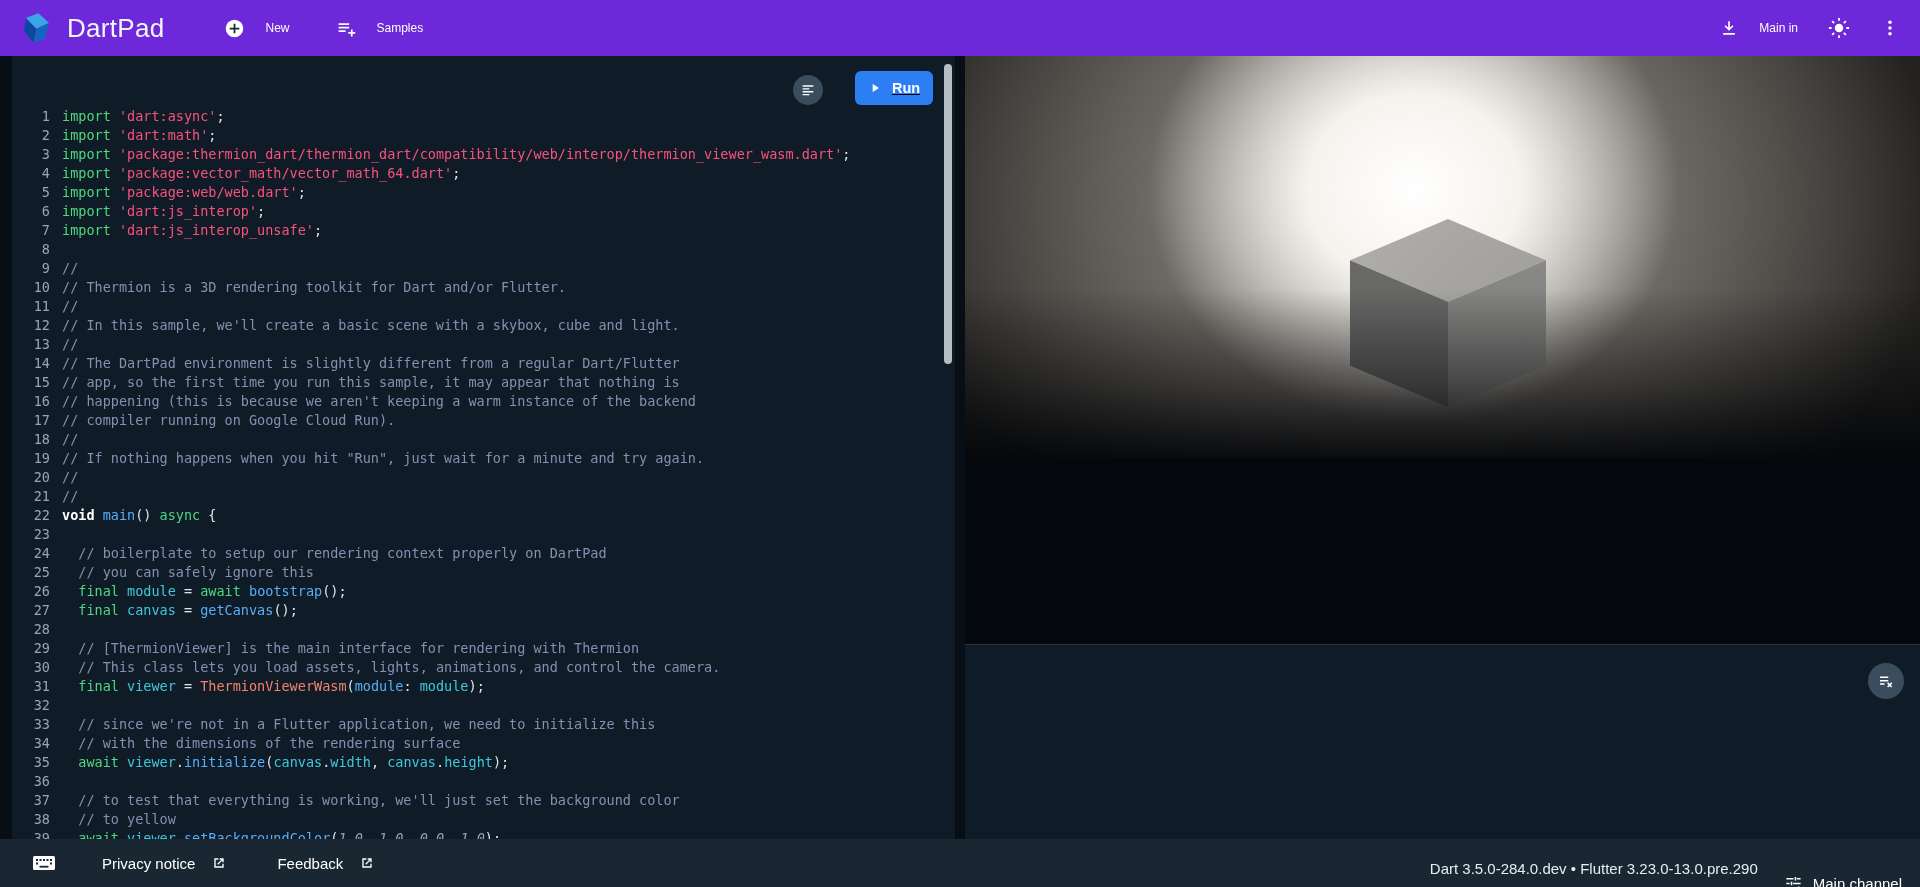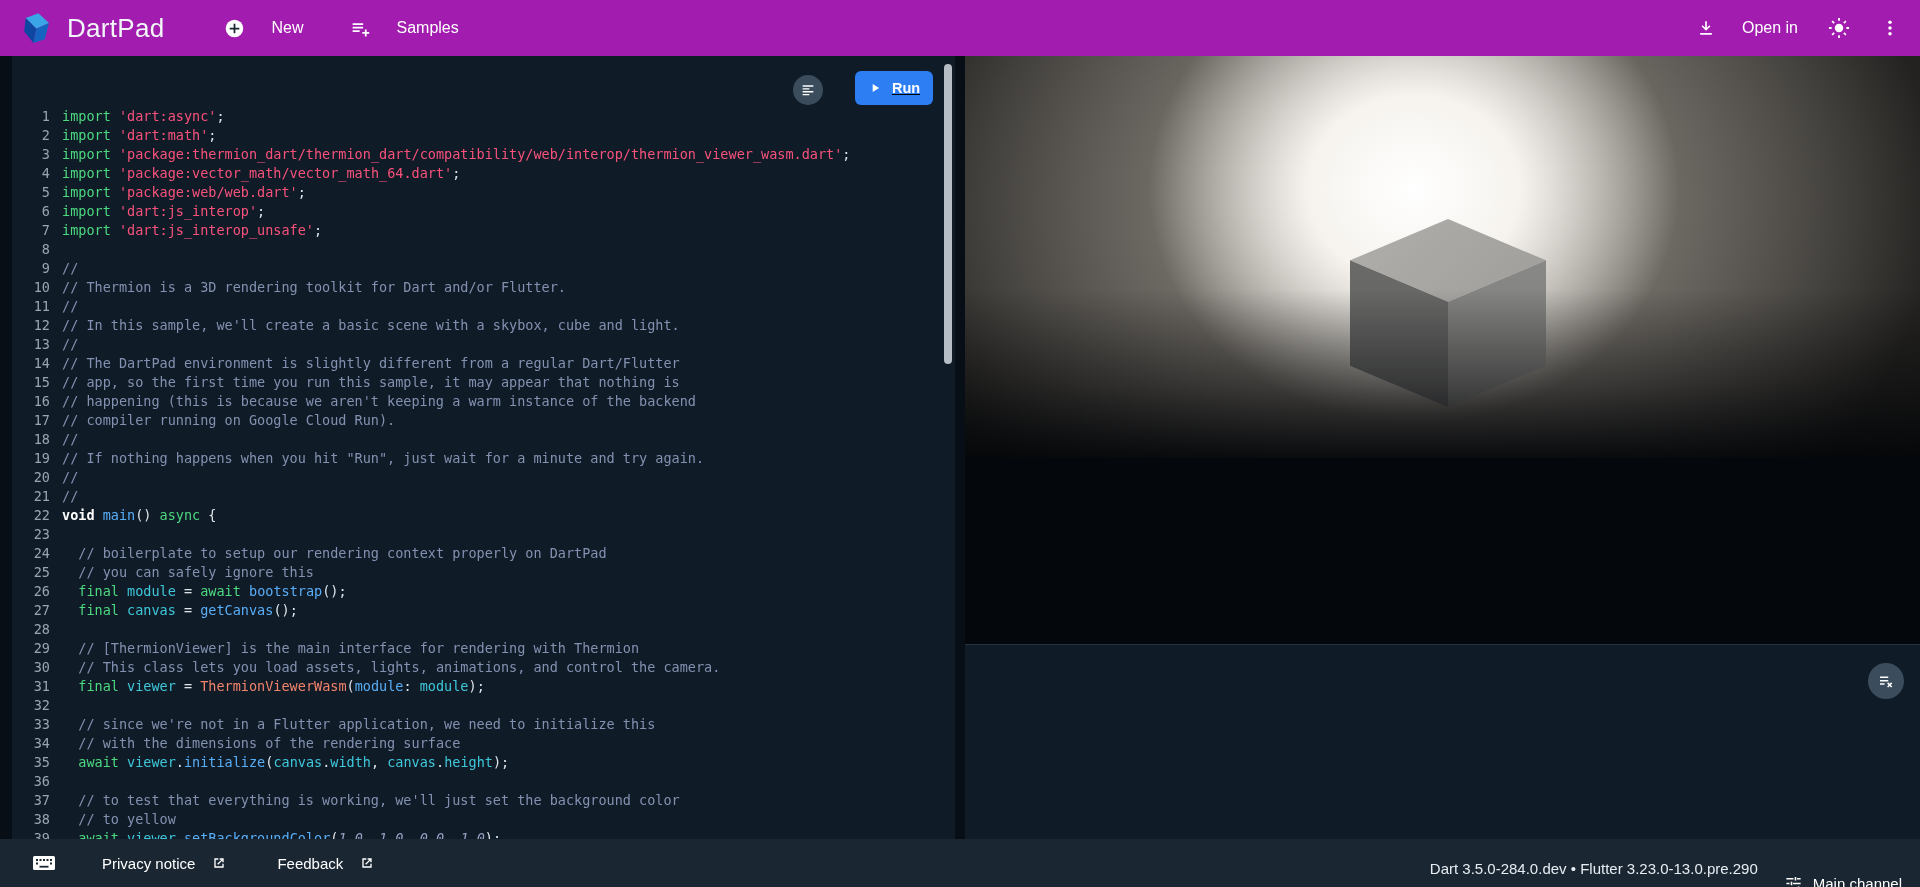--- a/index.html
+++ b/index.html
@@ -1,26 +1,26 @@
 <!DOCTYPE html>
 <html><head>
 <meta charset="utf-8">
 <style>
   * { margin:0; padding:0; box-sizing:border-box; }
   html,body { width:1920px; height:887px; overflow:hidden; background:#070e16;
               font-family:"Liberation Sans", sans-serif; }
 
   
-  .header { position:absolute; top:0; left:0; right:0; height:56px; background:#a21caf;
+  .header { position:absolute; top:0; left:0; right:0; height:56px; background:#6d28d9;
             display:flex; align-items:center; padding:0 20px; }
   .brand { display:flex; align-items:center; gap:13px; }
   .brand-title { color:#f2f6f9; font-size:26px; font-weight:400; letter-spacing:.3px; }
   .hnav { display:flex; align-items:center; gap:46px; margin-left:60px; }
-  .hbtn { display:flex; align-items:center; gap:26px; background:none; border:none; color:#ffffff;
-          font-family:"Liberation Sans",sans-serif; font-size:16px; font-weight:500; cursor:pointer; }
+  .hbtn { display:flex; align-items:center; gap:20px; background:none; border:none; color:#ffffff;
+          font-family:"Liberation Sans",sans-serif; font-size:12px; font-weight:500; cursor:pointer; }
   .hright { margin-left:auto; display:flex; align-items:center; gap:30px; }
   .iconbtn { background:none; border:none; cursor:pointer; display:flex; align-items:center; color:#fff; }
 
   
   .main { position:absolute; top:56px; bottom:48px; left:0; right:0; display:flex;
           padding-left:12px; gap:10px; background:#070e16; }
 
   
   .editor-panel { position:relative; width:943px; background:#101b28; overflow:hidden; }
   .code-area { padding:13px 0 0 12px; font-family:"DejaVu Sans Mono", monospace;
@@ -109,21 +109,21 @@
         <path d="M3 6h12v2H3zM3 10h12v2H3zM3 14h8v2H3zM17 13h2v3h3v2h-3v3h-2v-3h-3v-2h3z"></path>
       </svg>
       <span>Samples</span>
     </button>
   </div>
   <div class="hright">
     <button class="hbtn">
       <svg width="20" height="20" viewBox="0 0 24 24" fill="#ffffff">
         <path d="M11 4h2v7.6l3-3 1.4 1.4L12 15.4 6.6 10l1.4-1.4 3 3V4zM5 18h14v2H5z"></path>
       </svg>
-      <span>Open in</span>
+      <span>Main in</span>
     </button>
     <button class="iconbtn">
       <svg width="22" height="22" viewBox="0 0 24 24" fill="#ffffff">
         <circle cx="12" cy="12" r="4.6"></circle>
         <path d="M11 1h2v3h-2zM11 20h2v3h-2zM1 11h3v2H1zM20 11h3v2h-3zM3.8 5.2l1.4-1.4 2.2 2.2-1.4 1.4zM16.6 18l1.4-1.4 2.2 2.2-1.4 1.4zM3.8 18.8 6 16.6l1.4 1.4-2.2 2.2zM16.6 6 18.8 3.8l1.4 1.4-2.2 2.2z"></path>
       </svg>
     </button>
     <button class="iconbtn">
       <svg width="20" height="20" viewBox="0 0 24 24" fill="#ffffff">
         <circle cx="12" cy="5" r="2.1"></circle>

